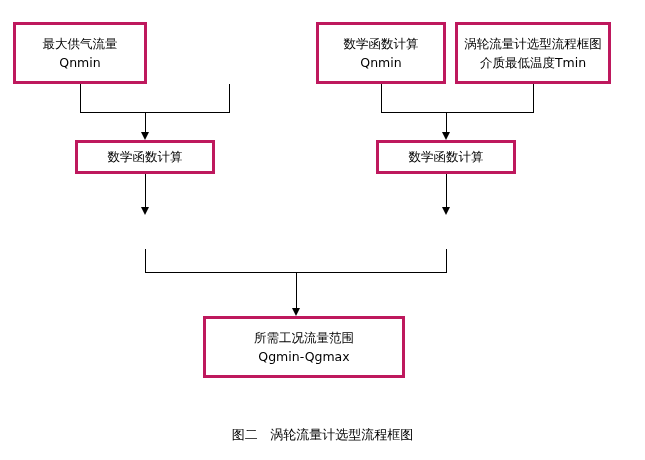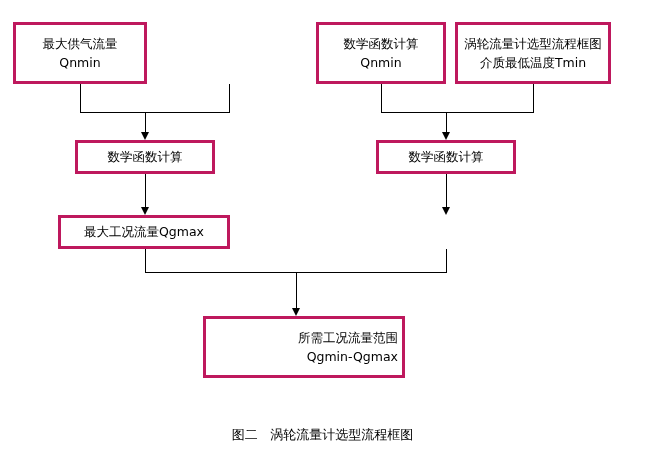--- a/index.html
+++ b/index.html
@@ -82,26 +82,23 @@
   </div>
 
   <div class="box" style="left:75px; top:140px; width:140px; height:34px;">
     <span class="line">数学函数计算</span>
   </div>
 
   <div class="box" style="left:376px; top:140px; width:140px; height:34px;">
     <span class="line">数学函数计算</span>
   </div>
 
-  <div class="box" style="left:58px; top:215px; width:172px; height:34px;">
-    <span class="line">最大工况流量Qgmax</span>
-  </div>
 
 
-  <div class="box" style="left:203px; top:316px; width:202px; height:62px;align-items:flex-end;">
+  <div class="box" style="left:203px; top:316px; width:202px; height:62px;">
     <span class="line">所需工况流量范围</span>
     <span class="line">Qgmin-Qgmax</span>
   </div>
 
   <div class="edge v" style="left:80px; top:84px; height:28px;"></div>
 
   <div class="edge v" style="left:229px; top:84px; height:28px;"></div>
 
   <div class="edge h" style="left:80px; top:112px; width:150px;"></div>
 

